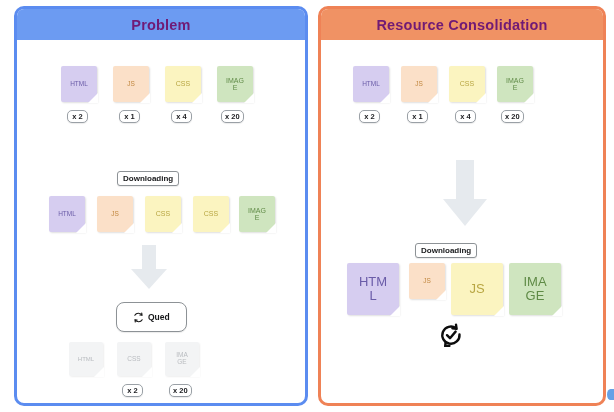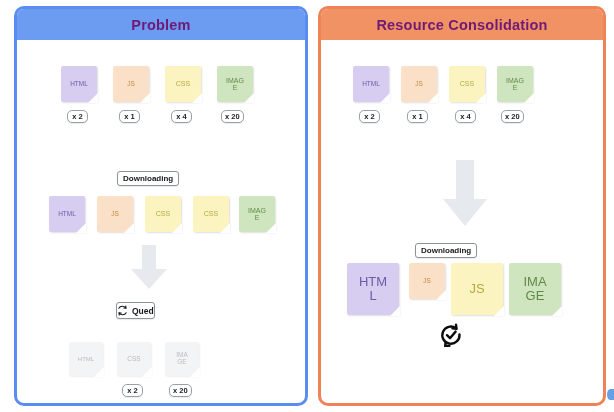--- a/index.html
+++ b/index.html
@@ -109,21 +109,21 @@
     justify-content: center;
     gap: 4px;
     background: #ffffff;
     border: 1px solid #8d9296;
     border-radius: 3px;
     font-size: 8px;
     font-weight: bold;
     color: #17181a;
     box-shadow: 0 1px 1px rgba(0,0,0,.08);
   }
-  .pill.tall { height: 17px; font-size: 8.5px; padding: 0 0; }
+  .pill.tall { height: 30px; font-size: 8.5px; padding: 0 16px; border-radius: 8px; }
 
   
   .arrow { position: absolute; }
   .arrow .shaft {
     position: absolute; left: 50%; top: 0;
     transform: translateX(-50%);
     background: #e6eaee;
   }
   .arrow .head {
     position: absolute; left: 50%; bottom: 0;

